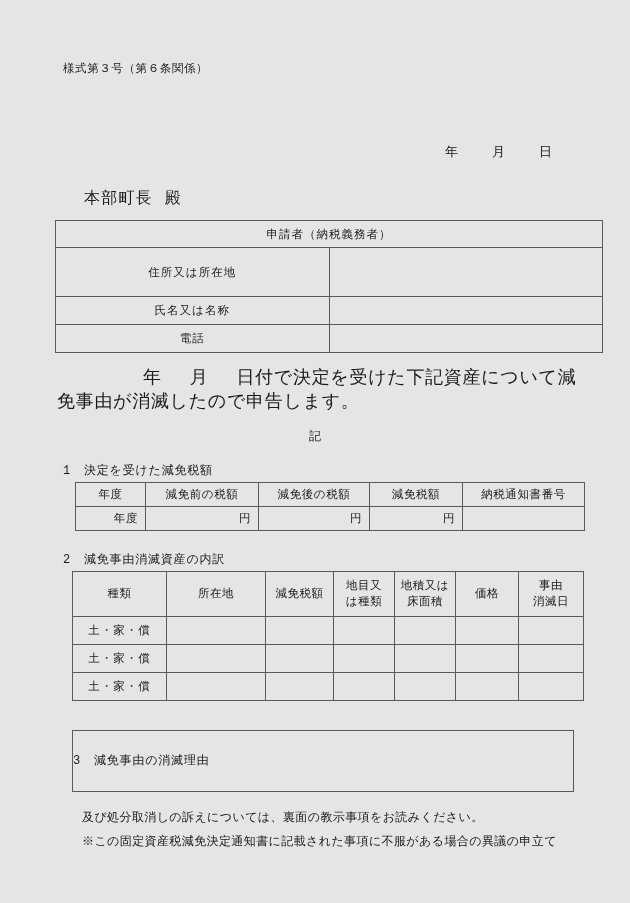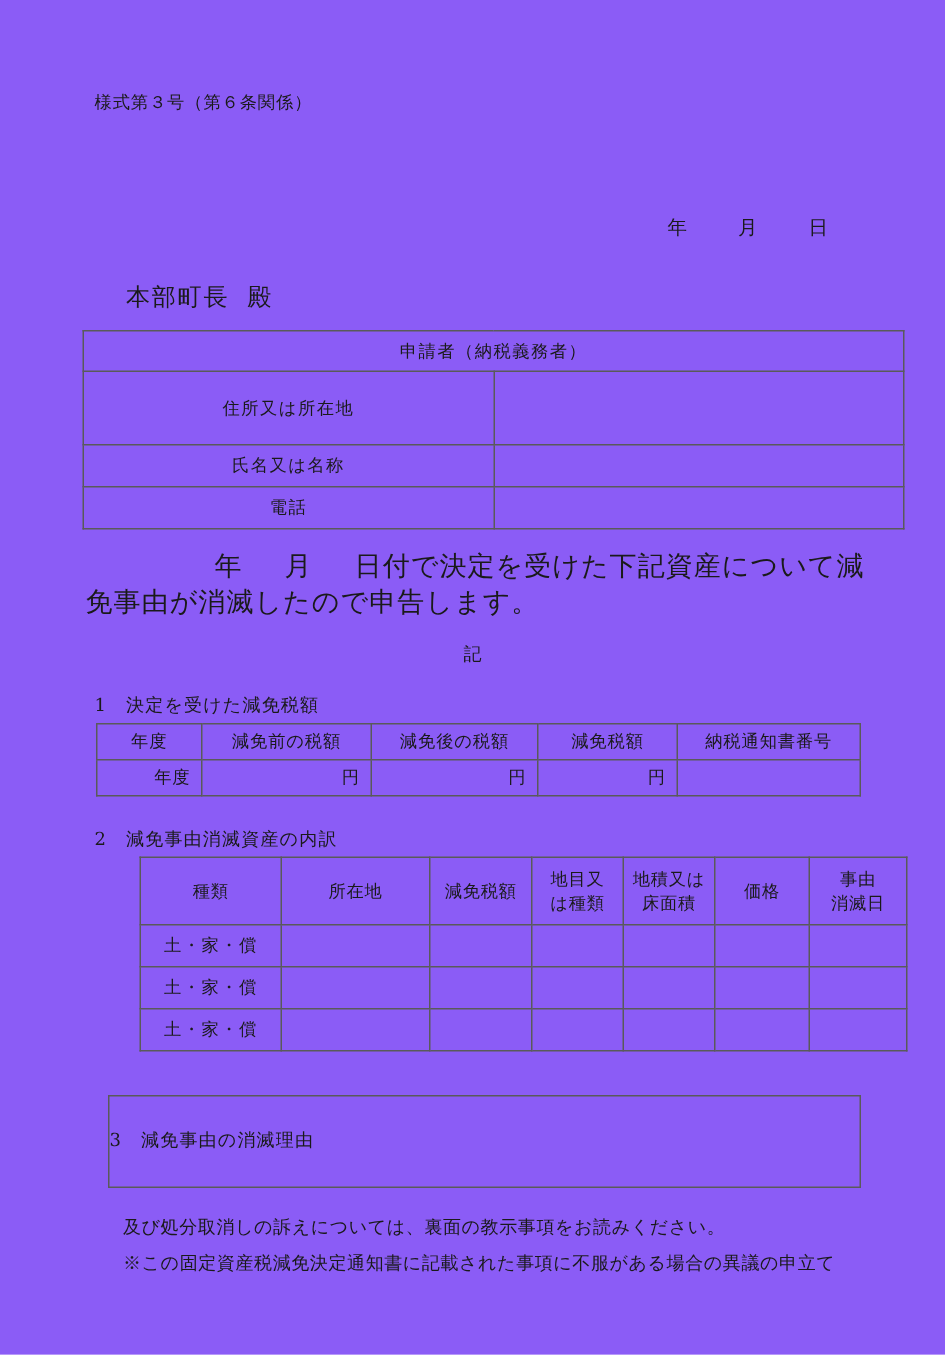--- a/index.html
+++ b/index.html
@@ -12,21 +12,22 @@
     width: 630px;
     height: 903px;
     position: relative;
     font-family: "DejaVu Serif", "Liberation Serif", serif;
     color: #1a1a1a;
     overflow: hidden;
   }
   .page {
     position: absolute;
     inset: 0;
-    background: #8b5cf6;
+    background: #e5e5e5;
+    font-family: Liberation Mono, monospace;
   }
 
   
   .form-no {
     position: absolute;
     left: 63px;
     top: 61px;
     font-size: 11.5px;
     letter-spacing: 0.6px;
     white-space: nowrap;
@@ -127,21 +128,21 @@
     left: 63px;
   }
   .sec-head .num { display: inline-block; width: 21px; }
   .sec-1 { top: 462px; }
   .sec-2 { top: 551px; }
   .sec-3 { top: 752px; margin-left: 10px; }
 
   
   .tax-table {
     position: absolute;
-    left: 64px;
+    left: 75px;
     top: 482px;
     width: 504px;
   }
   .tax-table th, .tax-table td {
     height: 23px;
     text-align: center;
     letter-spacing: 0.6px;
   }
   .tax-table td.amount {
     text-align: right;
@@ -152,21 +153,20 @@
   .tax-table .c-after  { width: 110px; }
   .tax-table .c-reduce { width: 92px; }
   .tax-table .c-notice { width: 121px; }
 
   
   .asset-table {
     position: absolute;
     left: 72px;
     top: 571px;
     width: 504px;
-    margin-left: 21px;
   }
   .asset-table th {
     height: 44px;
     text-align: center;
     line-height: 16px;
     letter-spacing: 0.5px;
   }
   .asset-table td {
     height: 27px;
     text-align: center;

